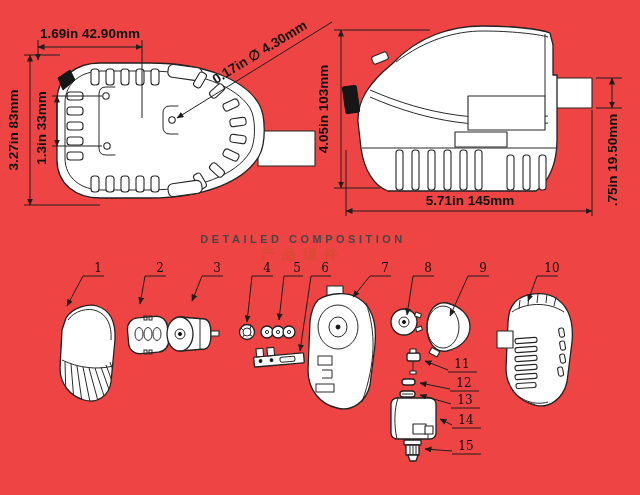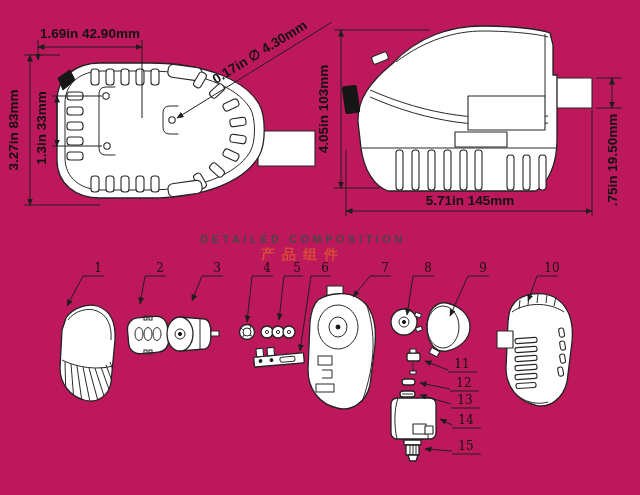--- a/index.html
+++ b/index.html
@@ -1,17 +1,17 @@
 <!DOCTYPE html>
 <html><head>
 <meta charset="utf-8">
 <style>
   html,body{margin:0;padding:0;background:#e9e9e9;}
   .canvas{
-    position:relative;width:640px;height:495px;background:#be185d;
+    position:relative;width:640px;height:495px;background:#ef4444;
     font-family:"Liberation Sans",sans-serif;overflow:hidden;
   }
   svg{position:absolute;left:0;top:0;}
   .outline{fill:#ffffff;stroke:#222222;stroke-width:1.3;stroke-linejoin:round;}
   .thin{fill:none;stroke:#2a2a2a;stroke-width:1;}
   .detail{fill:#ffffff;stroke:#262626;stroke-width:1.1;stroke-linejoin:round;}
   .dim{stroke:#1e1e1e;stroke-width:1;fill:none;}
   .dimtext{font-family:"Liberation Sans",sans-serif;font-size:13.5px;font-weight:bold;fill:#111111;}
   .callout{font-family:"DejaVu Serif",serif;font-size:12px;fill:#111111;}
   .heading-en{font-family:"Liberation Sans",sans-serif;font-size:11px;font-weight:bold;letter-spacing:3.5px;fill:#474747;}

